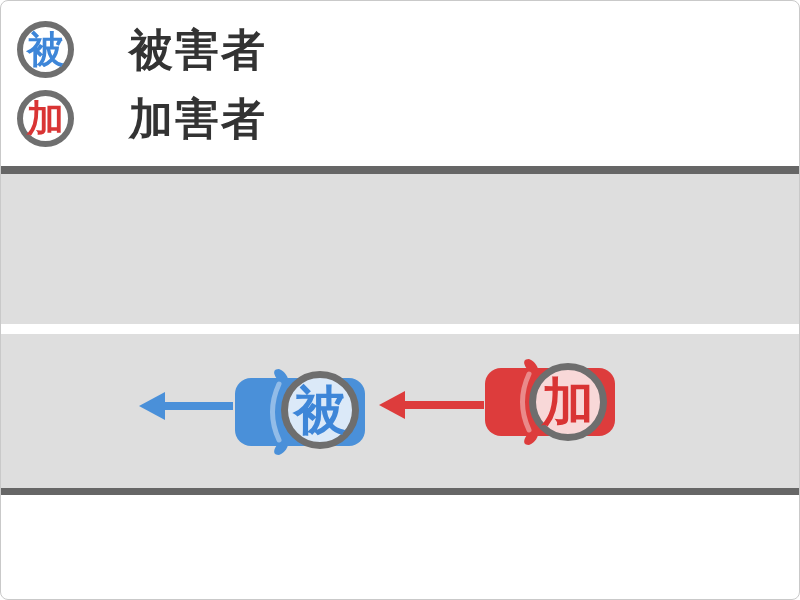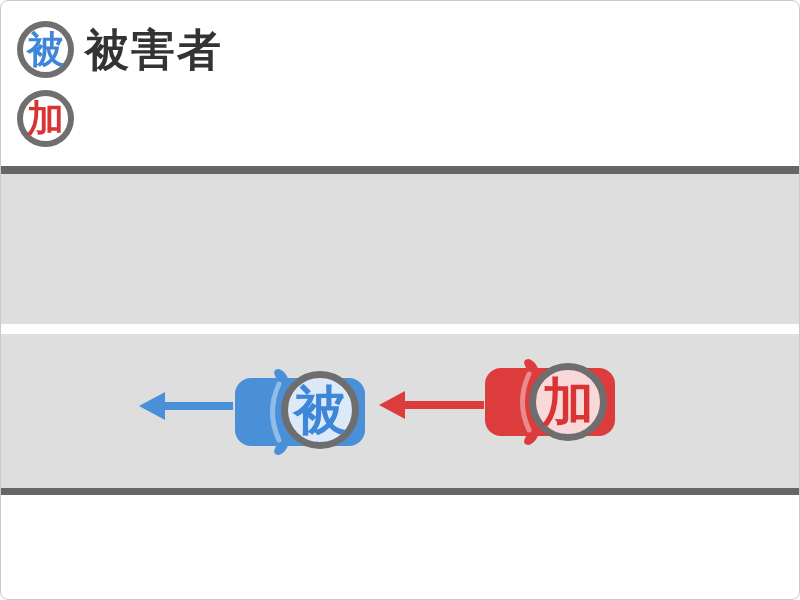--- a/index.html
+++ b/index.html
@@ -13,21 +13,21 @@
   
   .legend { position:absolute; left:16px; top:20px; display:flex; flex-direction:column; gap:12px; }
   .legend-row { display:flex; align-items:center; gap:11px; }
   .legend-badge {
     width:45px; height:45px; border:6.5px solid #6f6f6f; border-radius:50%;
     background:#fff; display:flex; align-items:center; justify-content:center;
     font-size:37px; font-weight:bold; line-height:1; flex:0 0 auto;
   }
   .legend-badge.victim  { color:#3e86d8; }
   .legend-badge.offender{ color:#d93434; }
-  .legend-label { font-size:44px; font-weight:bold; color:#333333; letter-spacing:2px; line-height:1; }
+  .legend-label { font-size:44px; font-weight:bold; color:#333333; letter-spacing:2px; line-height:1;margin-left:44px; }
 
   
   .road { position:absolute; left:0; right:0; top:165px; }
   .road-edge   { height:8px; background:#666666; }
   .lane-upper  { height:150px; background:#dedede; }
   .road-median { height:10px; background:#ffffff; }
   .lane-lower  { height:154px; background:#dedede; }
   .road-edge-b { height:7px; background:#666666; }
 
   
@@ -70,20 +70,21 @@
     <div class="legend-row">
       <div class="legend-badge victim">
         <span>被</span>
       </div>
       <div class="legend-label">被害者</div>
     </div>
     <div class="legend-row">
       <div class="legend-badge offender">
         <span>加</span>
       </div>
+      <div class="legend-label">加害者</div>
     </div>
   </div>
 
   <div class="road">
     <div class="road-edge"></div>
     <div class="lane-upper"></div>
     <div class="road-median"></div>
     <div class="lane-lower"></div>
     <div class="road-edge-b"></div>
   </div>

